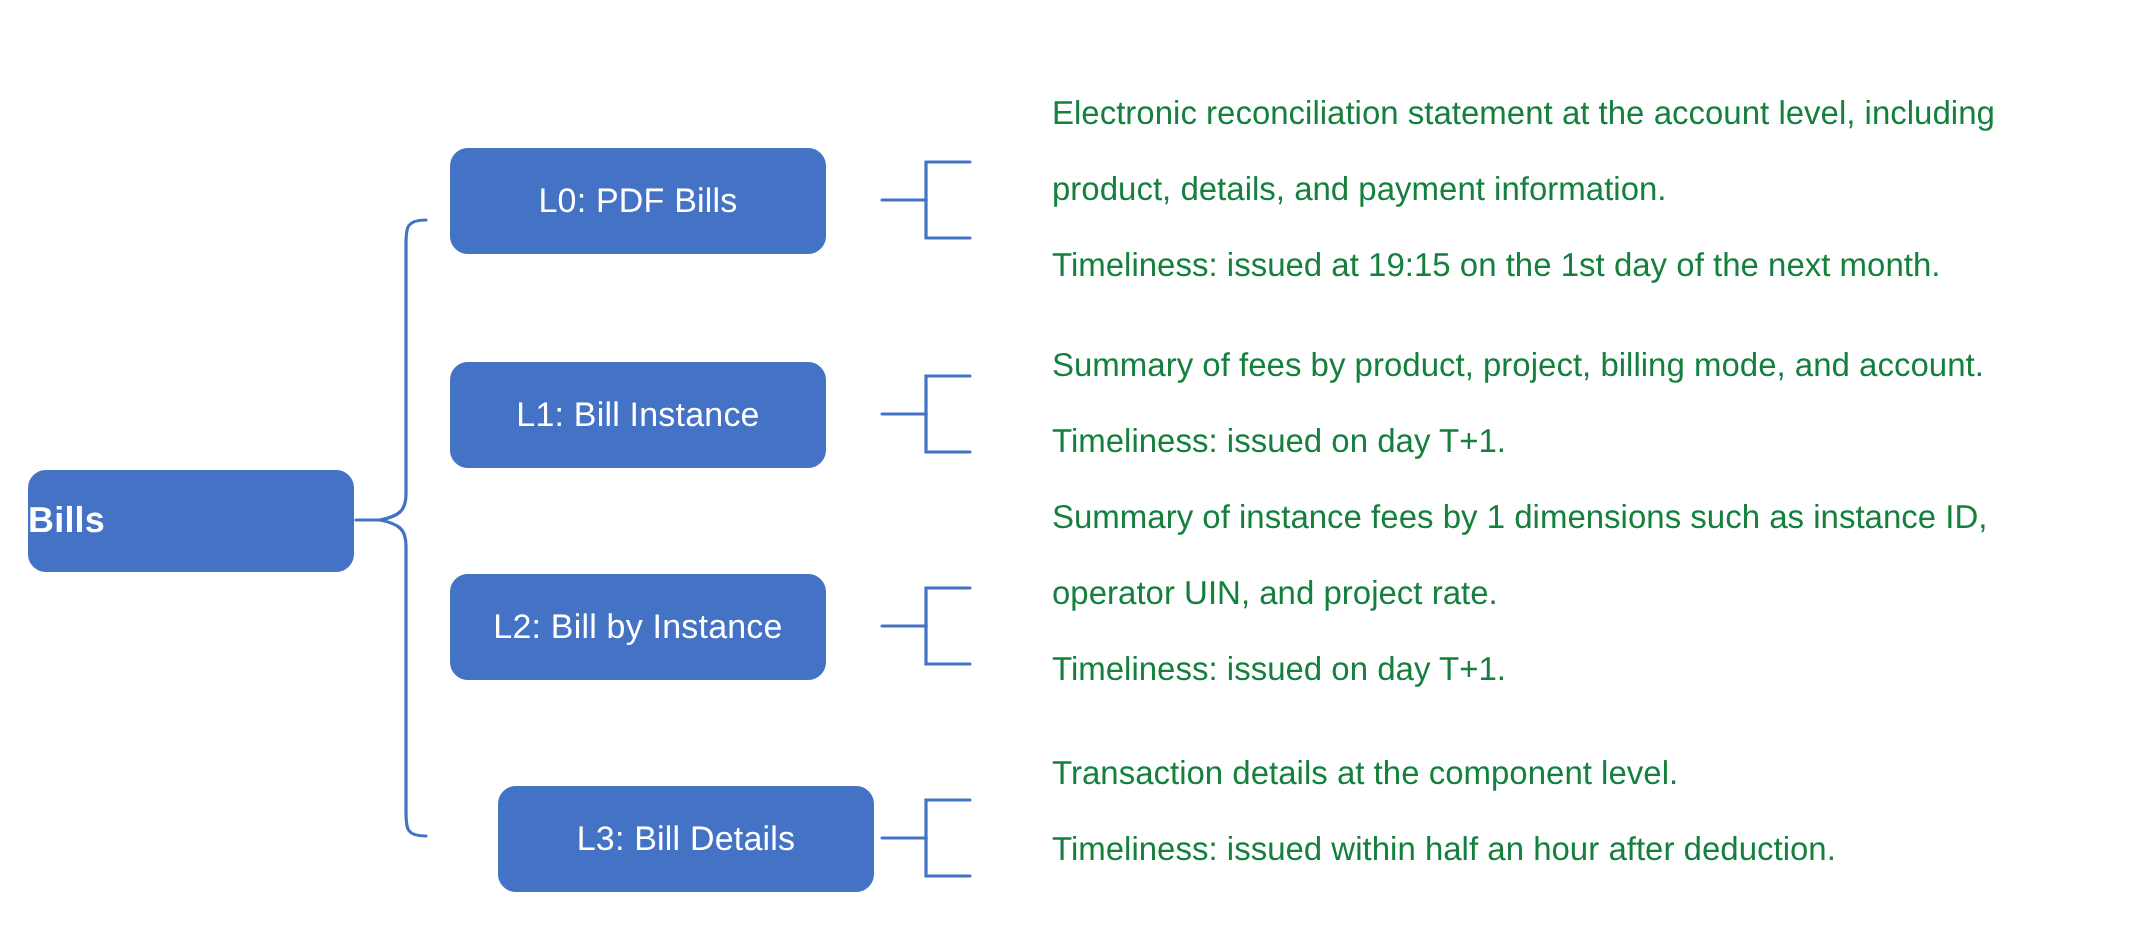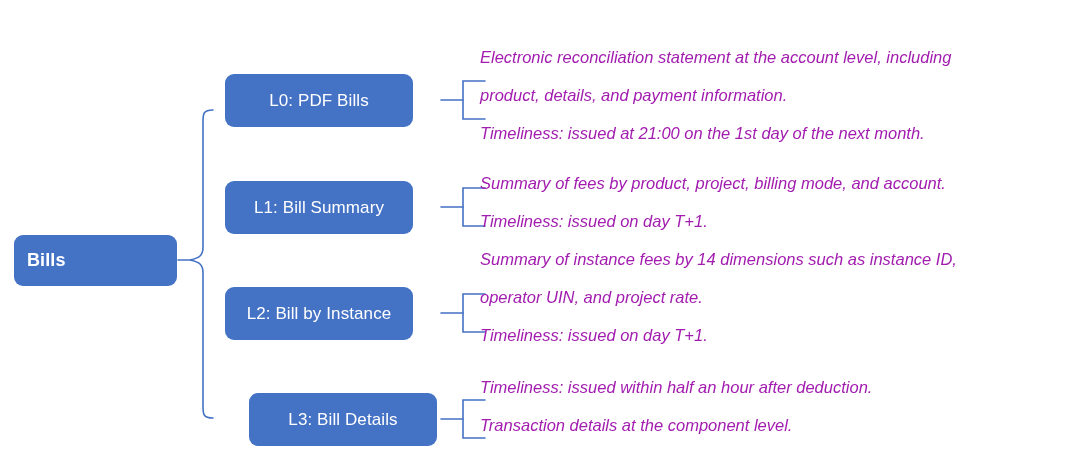--- a/index.html
+++ b/index.html
@@ -33,21 +33,20 @@
     white-space: nowrap;
   }
   .node.root {
     left: 14px;
     top: 235px;
     width: 163px;
     height: 51px;
     font-weight: bold;
     font-size: 18px;
     justify-content: flex-start;
-    padding-left: 13px;
   }
   .node.level {
     left: 225px;
     width: 188px;
     height: 53px;
     justify-content: center;
     font-weight: normal;
   }
   .node.lvl0 { top: 74px; }
   .node.lvl1 { top: 181px; }
@@ -60,26 +59,25 @@
     left: 0;
     top: 0;
     width: 1078px;
     height: 473px;
     pointer-events: none;
   }
 
   
   .desc {
     position: absolute;
-    left: 480px;
+    left: 526px;
     font-size: 16.5px;
-    color: #a21caf;
+    color: #15803d;
     line-height: 38px;
     white-space: nowrap;
-    font-style: italic;
   }
   .desc .line { display: block; }
 
   .desc.d0 { top: 38px; }
   .desc.d1 { top: 164px; }
   .desc.d2 { top: 240px; }
   .desc.d3 { top: 368px; }
 </style>
 </head>
 <body>
@@ -114,44 +112,44 @@
   </svg>
 
   <div class="node root">
     <span>Bills</span>
   </div>
 
   <div class="node level lvl0">
     <span>L0: PDF Bills</span>
   </div>
   <div class="node level lvl1">
-    <span>L1: Bill Summary</span>
+    <span>L1: Bill Instance</span>
   </div>
   <div class="node level lvl2">
     <span>L2: Bill by Instance</span>
   </div>
   <div class="node level lvl3">
     <span>L3: Bill Details</span>
   </div>
 
   <div class="desc d0">
     <span class="line">Electronic reconciliation statement at the account level, including</span>
     <span class="line">product, details, and payment information.</span>
-    <span class="line">Timeliness: issued at 21:00 on the 1st day of the next month.</span>
+    <span class="line">Timeliness: issued at 19:15 on the 1st day of the next month.</span>
   </div>
 
   <div class="desc d1">
     <span class="line">Summary of fees by product, project, billing mode, and account.</span>
     <span class="line">Timeliness: issued on day T+1.</span>
   </div>
 
   <div class="desc d2">
-    <span class="line">Summary of instance fees by 14 dimensions such as instance ID,</span>
+    <span class="line">Summary of instance fees by 1 dimensions such as instance ID,</span>
     <span class="line">operator UIN, and project rate.</span>
     <span class="line">Timeliness: issued on day T+1.</span>
   </div>
 
   <div class="desc d3">
+    <span class="line">Transaction details at the component level.</span>
     <span class="line">Timeliness: issued within half an hour after deduction.</span>
-    <span class="line">Transaction details at the component level.</span>
   </div>
 
 </div>
 
 </body></html>

